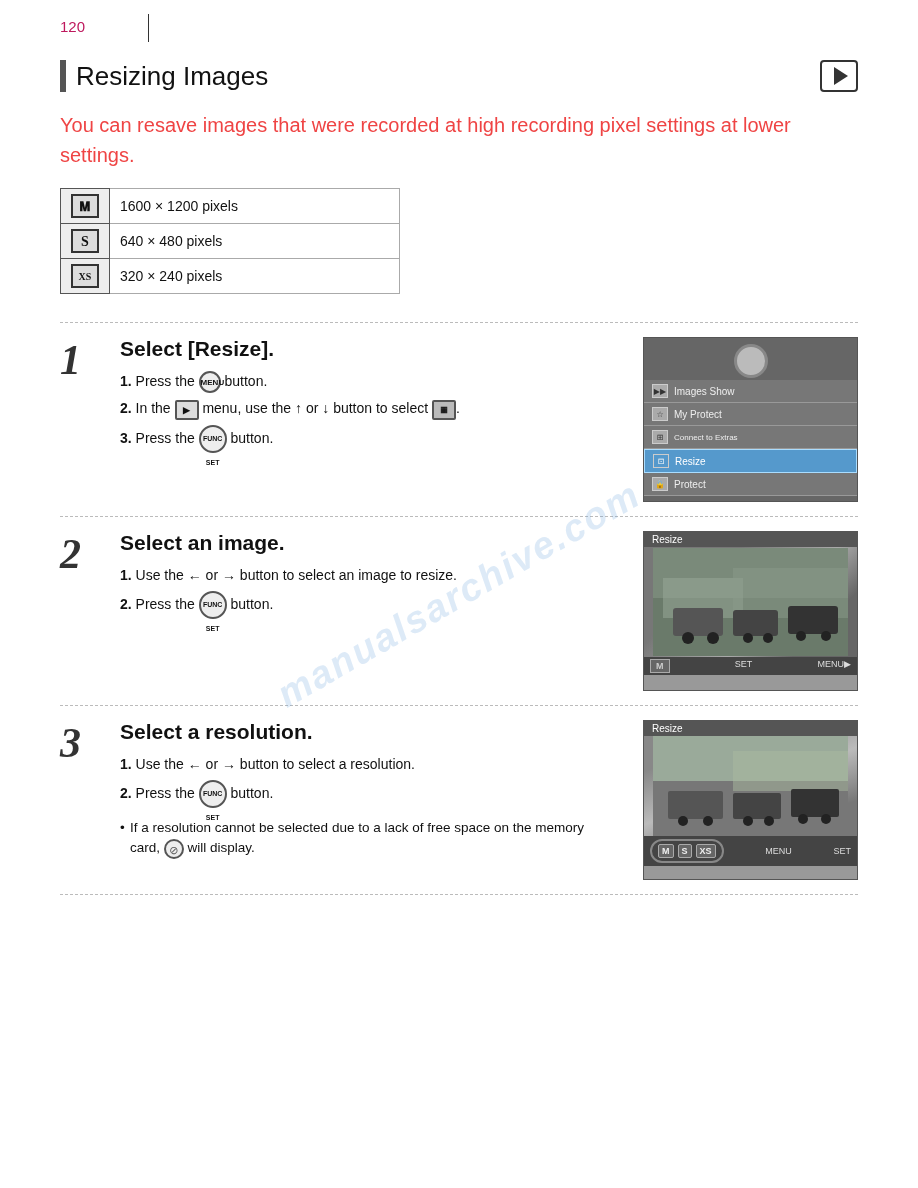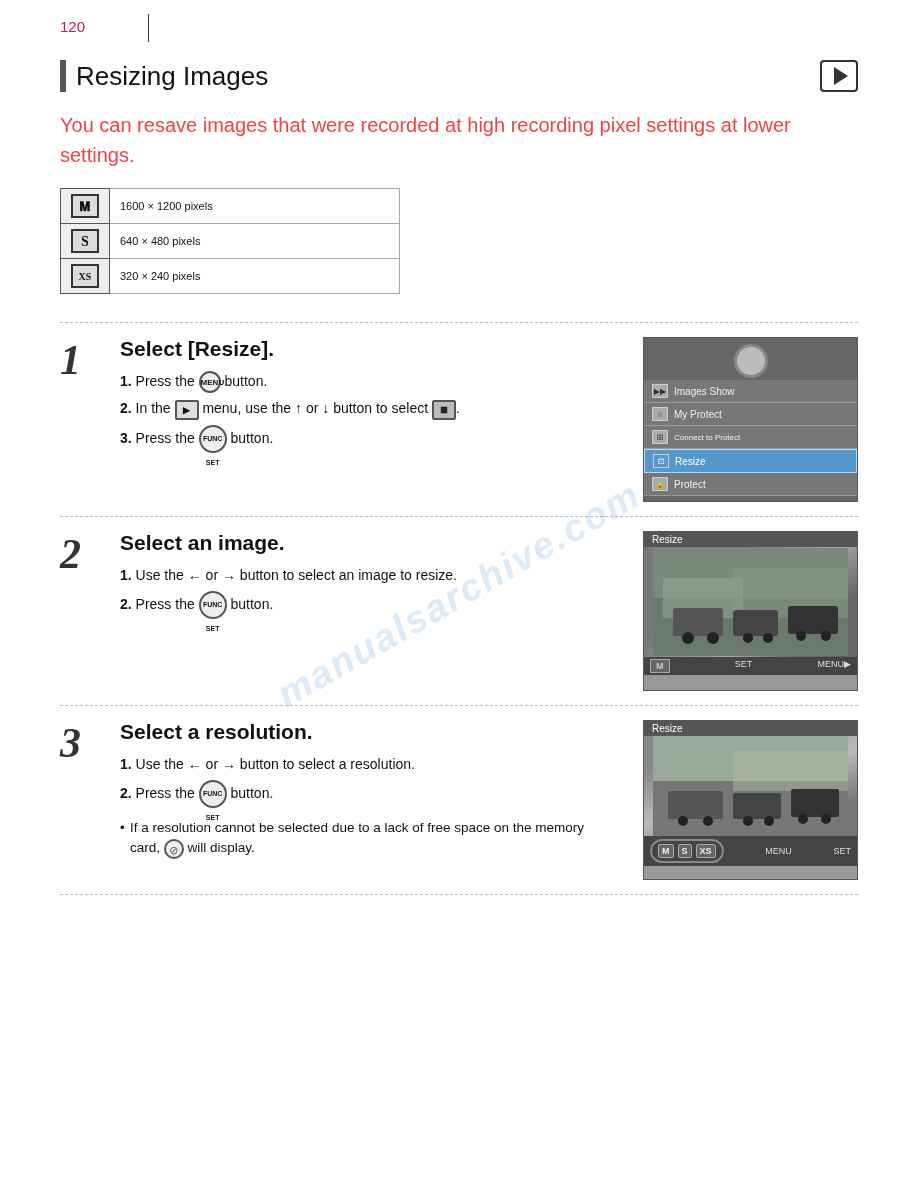--- a/index.html
+++ b/index.html
@@ -86,21 +86,21 @@
 
     
     .pixel-table {
       border-collapse: collapse;
       margin-bottom: 28px;
       width: 340px;
     }
     .pixel-table td {
       border: 1px solid #aaa;
       padding: 5px 10px;
-      font-size: 11px;
+      font-size: 14px;
       vertical-align: middle;
     }
     .pixel-table .icon-cell {
       width: 38px;
       text-align: center;
       font-weight: bold;
       font-size: 13px;
       background: #eee;
       border: 1px solid #555;
     }
@@ -448,21 +448,21 @@
           <div class="screen-menu-item">
             <div class="screen-menu-icon">▶▶</div>
             <span class="screen-menu-text">Images Show</span>
           </div>
           <div class="screen-menu-item">
             <div class="screen-menu-icon">☆</div>
             <span class="screen-menu-text">My Protect</span>
           </div>
           <div class="screen-menu-item">
             <div class="screen-menu-icon">⊞</div>
-            <span class="screen-menu-text" style="font-size:8px;">Connect to Protect</span>
+            <span class="screen-menu-text" style="font-size:8px;">Connect to Extras</span>
           </div>
           <div class="screen-menu-item selected">
             <div class="screen-menu-icon" style="background:#5599cc;color:#fff;">⊡</div>
             <span class="screen-menu-text">Resize</span>
           </div>
           <div class="screen-menu-item">
             <div class="screen-menu-icon">🔒</div>
             <span class="screen-menu-text">Protect</span>
           </div>
         </div>

